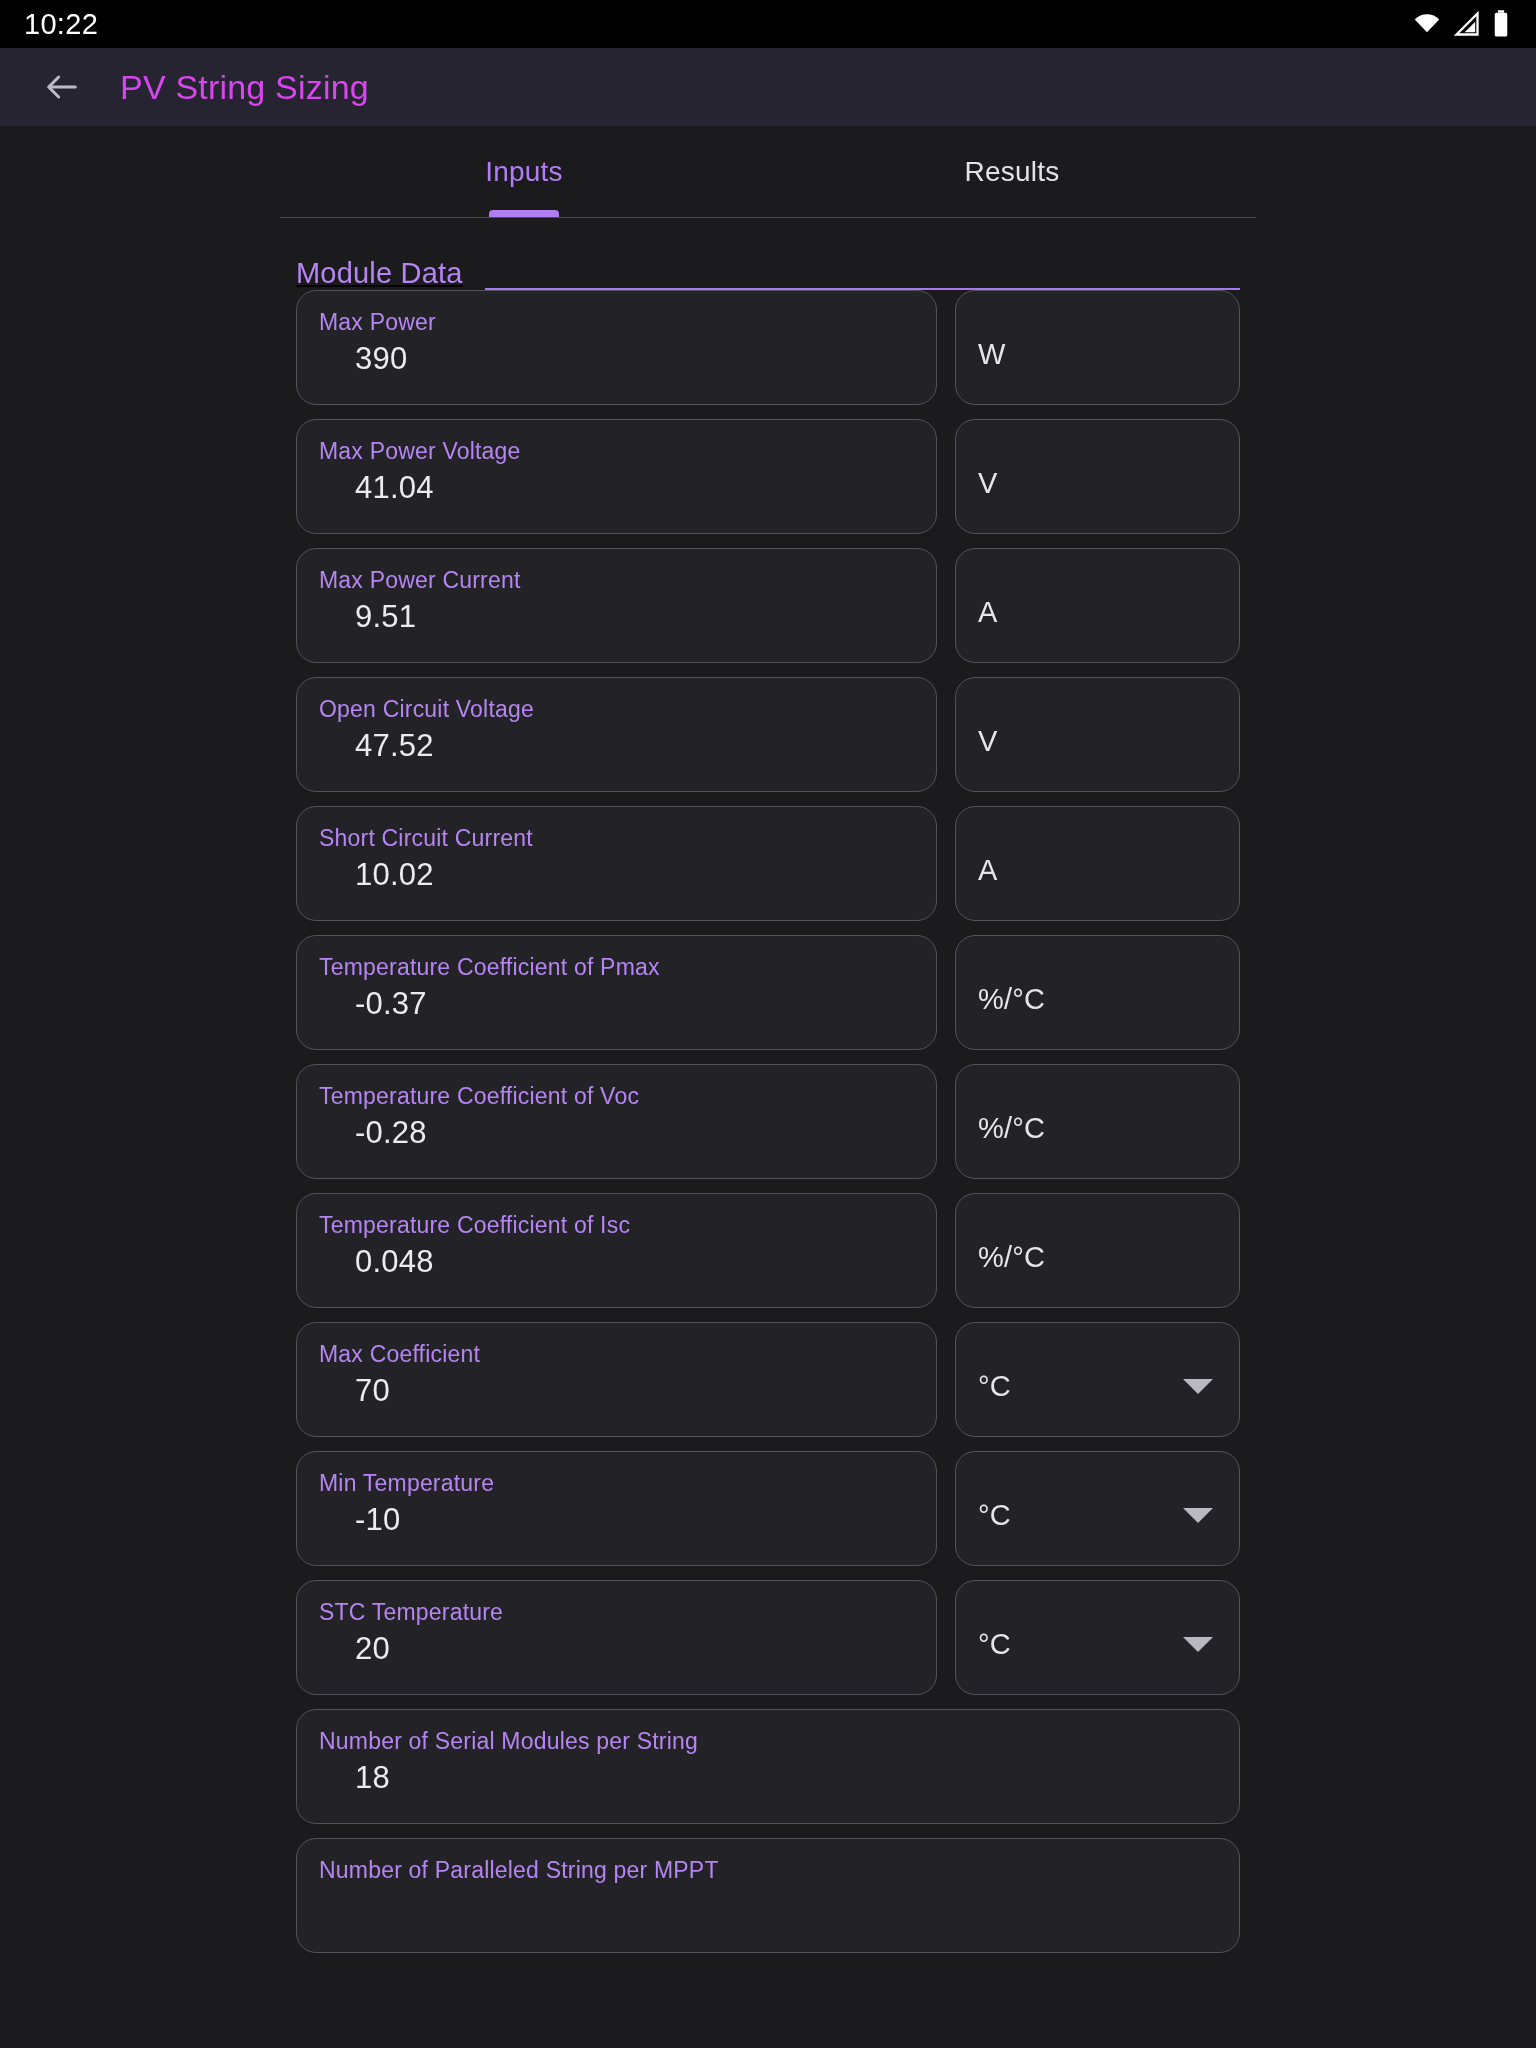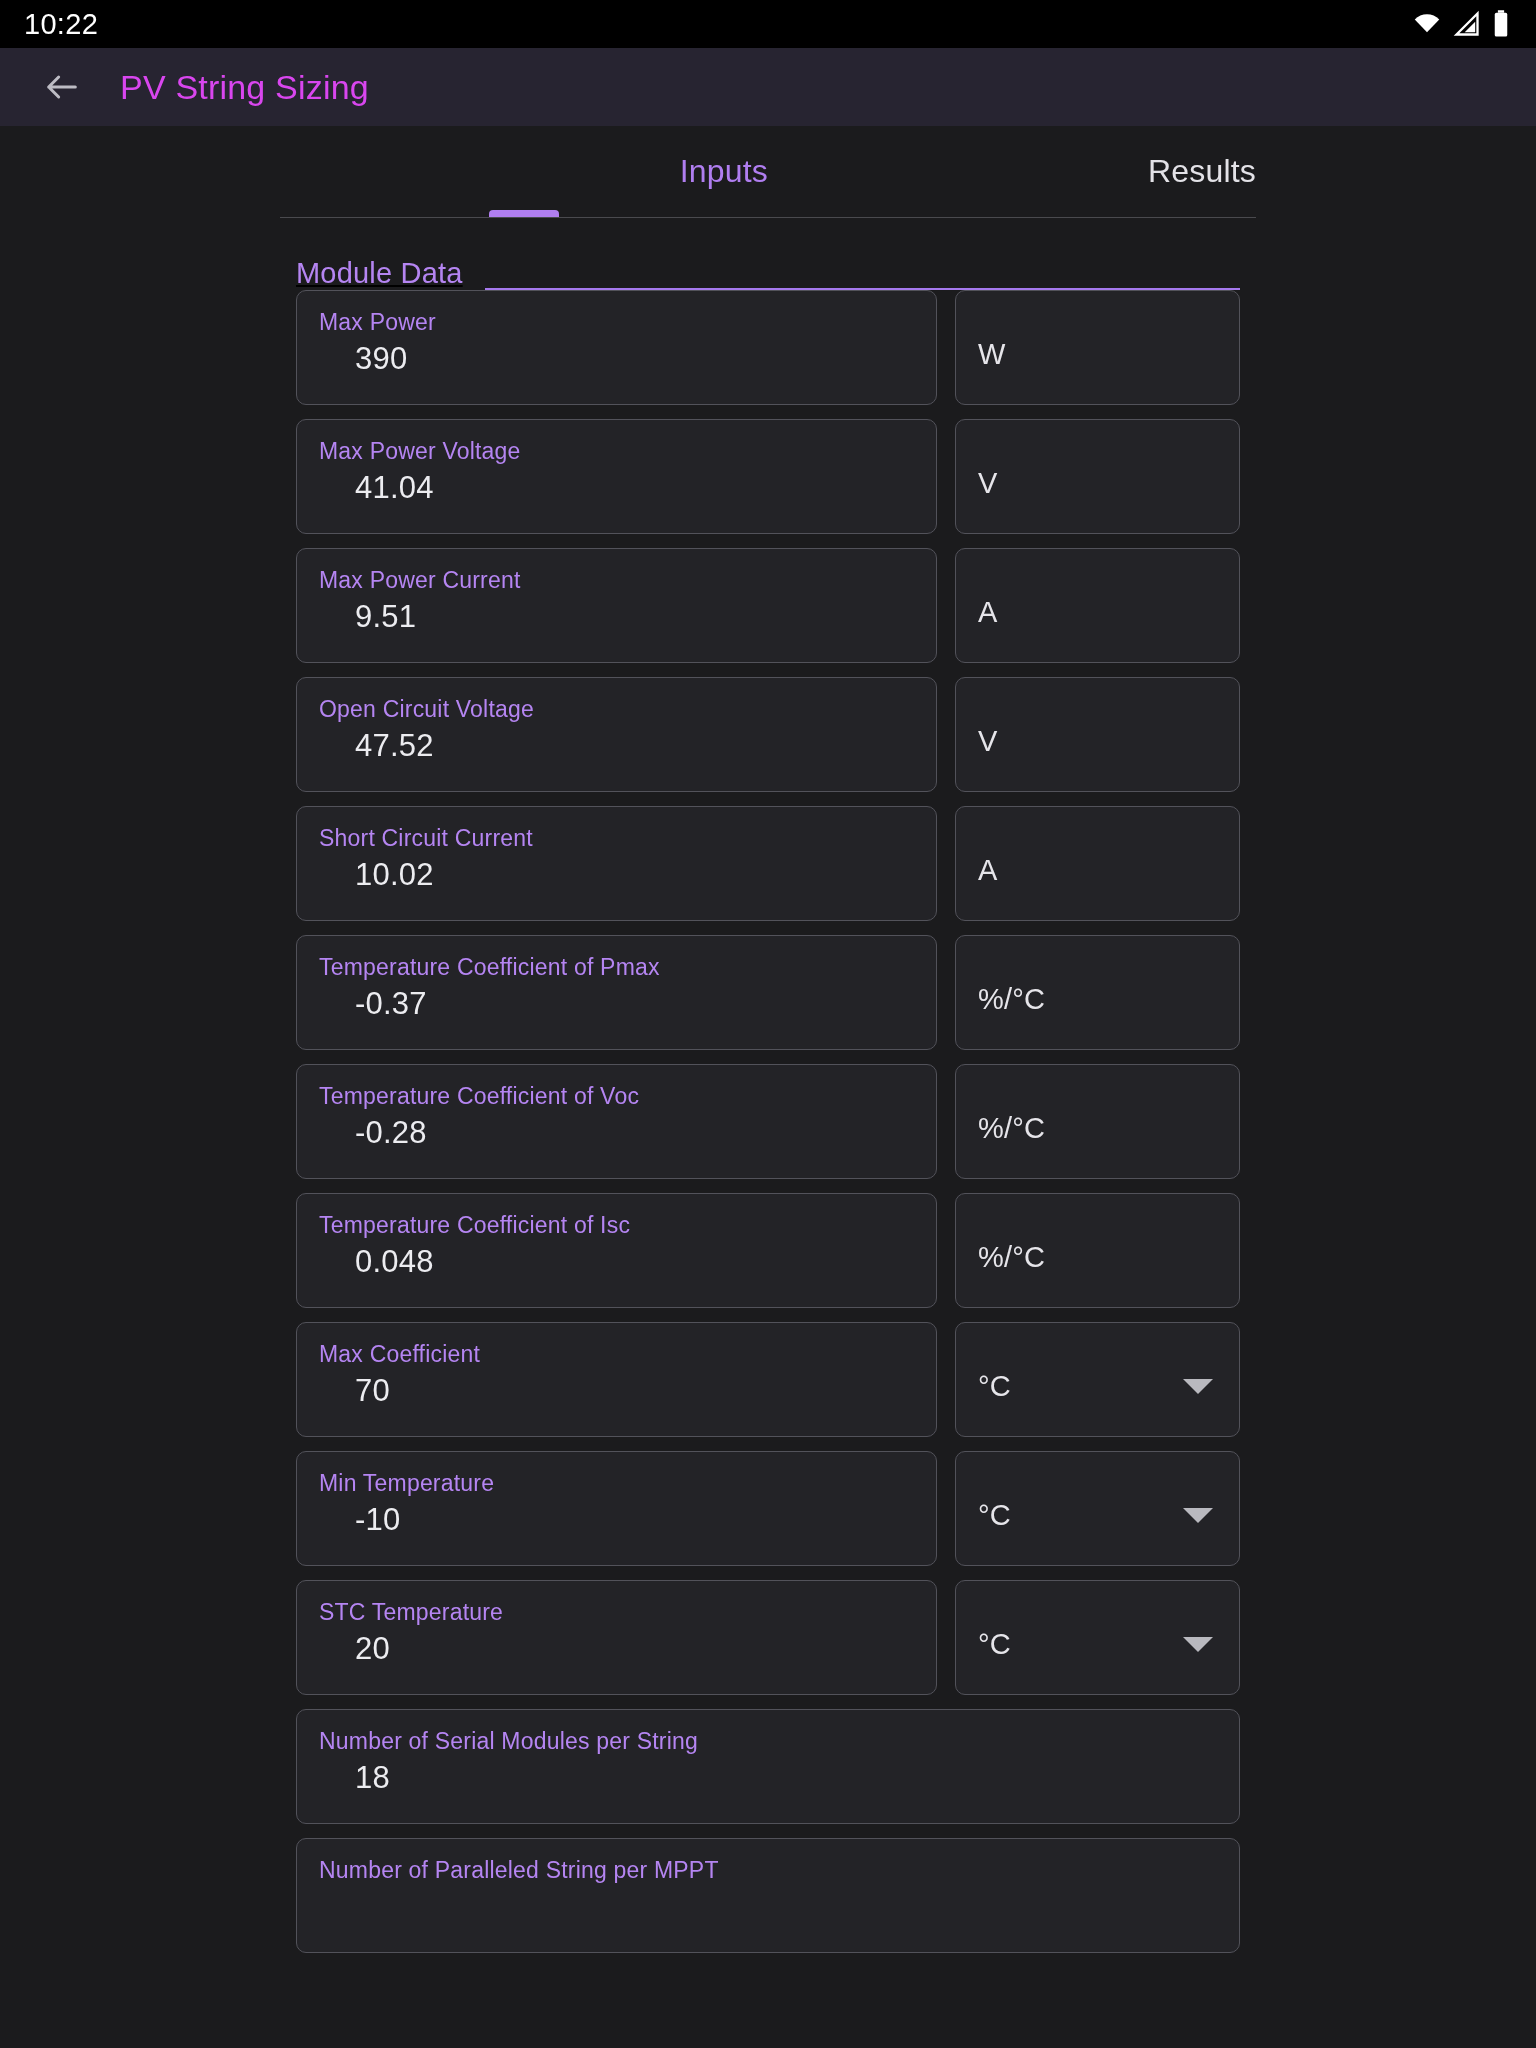--- a/index.html
+++ b/index.html
@@ -30,41 +30,41 @@
 
   
   .content{
     background:#1b1b1d; height:1922px; position:relative; overflow:hidden;
   }
   .tabs{
     display:flex; width:976px; margin:0 auto; position:relative;
     border-bottom:1px solid #4a4a4e; height:92px;
   }
   .tab{
-    flex:1; display:flex; align-items:center; justify-content:flex-end;
-    font-size:32px; color:#e3e2e7; position:relative; letter-spacing:.2px;
+    flex:1; display:flex; align-items:center; justify-content:center;
+    font-size:28px; color:#e3e2e7; position:relative; letter-spacing:.2px;
   }
   .tab.active{ color:#b07ef0; }
   .tab .indicator{
     position:absolute; bottom:0; left:50%; transform:translateX(-50%);
     width:70px; height:7px; background:#b07ef0; border-radius:4px 4px 0 0;
   }
 
   .section-head{
     width:944px; margin:0 auto; display:flex; align-items:flex-end;
     gap:22px; height:72px; padding-top:14px;text-decoration:underline;
   }
   .section-title{ font-size:29px; color:#b585f2; white-space:nowrap; letter-spacing:.2px; }
   .section-rule{ flex:1; height:2px; background:#a679ee; }
 
   .fields{ width:944px; margin:0 auto; }
 
   .row{ display:flex; gap:18px; margin-bottom:14px; }
   .box{
-    background:#232327; border:1px solid #52525a; border-radius:10px;
+    background:#232327; border:1px solid #52525a; border-radius:20px;
     position:relative; height:115px; padding:14px 22px 0 22px;
   }
   .box.value-box{ flex:1; }
   .box.unit-box{ width:285px; flex:none; display:flex; align-items:center; }
   .box.full{ width:100%; }
 
   .fld-label{
     font-size:23px; color:#b585f2; letter-spacing:.2px;
     line-height:1.15; display:block; padding-top:4px;
   }

